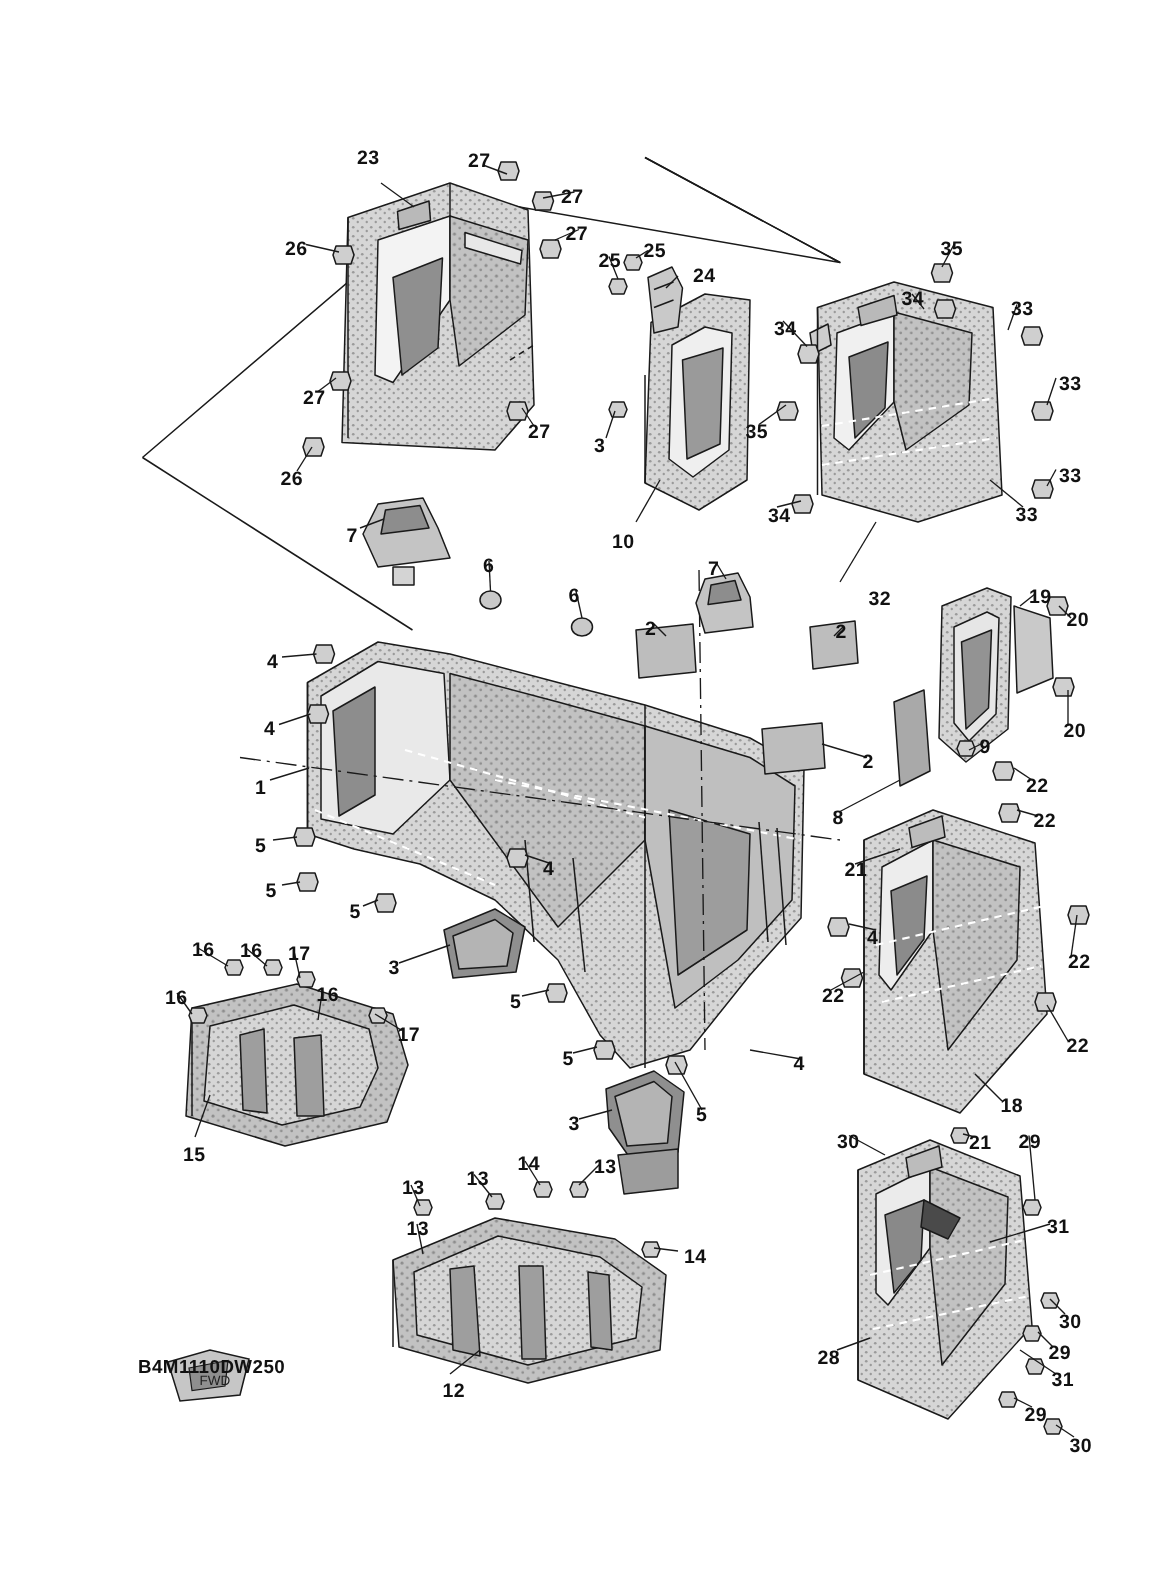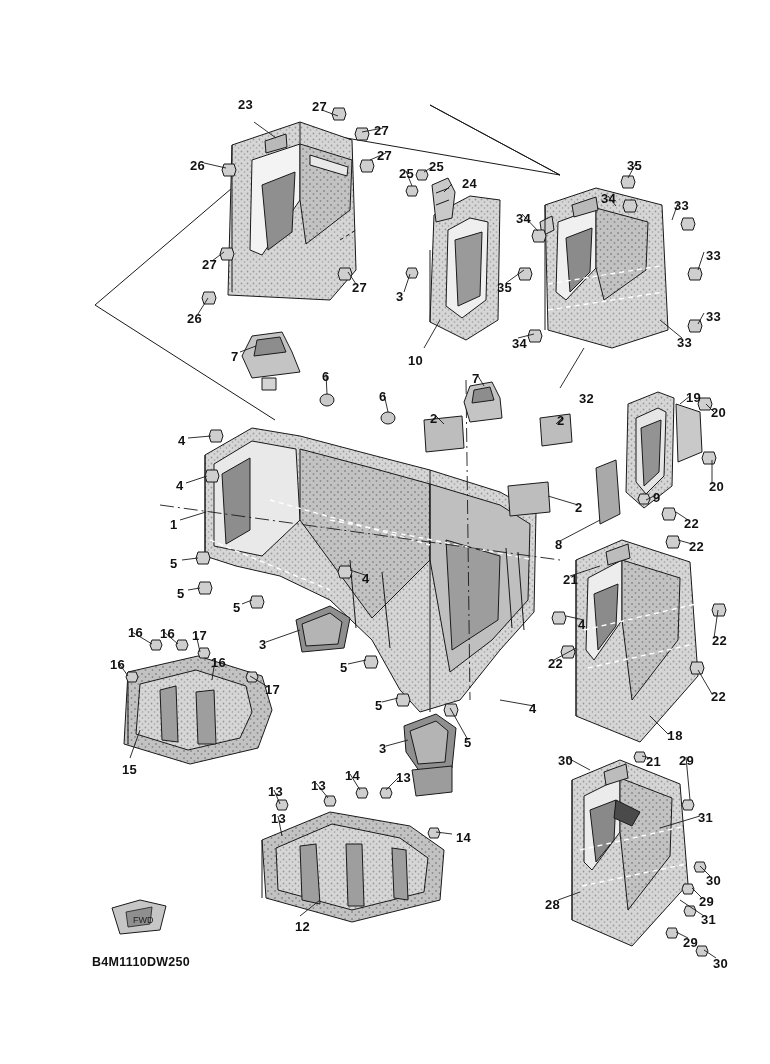--- a/index.html
+++ b/index.html
@@ -294,21 +294,21 @@
     </g>
 
     <g>
       <path d="M112 908 L140 900 L166 906 L160 930 L120 934 Z" fill="#c6c6c6" stroke="#1a1a1a" stroke-width="1"></path>
       <path d="M126 912 L152 907 L150 924 L128 927 Z" fill="#8f8f8f" stroke="#1a1a1a" stroke-width="0.8"></path>
     </g>
   </svg>
 
   <div class="fwd-label" style="left:133px;top:915px;">FWD</div>
 
-  <div class="partcode" style="left:92px;top:955px;text-align:right;">B4M1110DW250</div>
+  <div class="partcode" style="left:92px;top:904px;text-align:right;">B4M1110DW250</div>
 
   <div id="callouts">
       <div class="callout" style="left: 312px; top: 100px;">27</div>
       <div class="callout" style="left: 238px; top: 98px;">23</div>
       <div class="callout" style="left: 374px; top: 124px;">27</div>
       <div class="callout" style="left: 377px; top: 149px;">27</div>
       <div class="callout" style="left: 190px; top: 159px;">26</div>
       <div class="callout" style="left: 399px; top: 167px;">25</div>
       <div class="callout" style="left: 429px; top: 160px;">25</div>
       <div class="callout" style="left: 450px; top: 177px; padding-left: 12px;">24</div>
@@ -357,21 +357,21 @@
       <div class="callout" style="left: 259px; top: 638px;">3</div>
       <div class="callout" style="left: 110px; top: 658px;">16</div>
       <div class="callout" style="left: 211px; top: 656px;">16</div>
       <div class="callout" style="left: 548px; top: 657px;">22</div>
       <div class="callout" style="left: 711px; top: 690px;">22</div>
       <div class="callout" style="left: 265px; top: 683px;">17</div>
       <div class="callout" style="left: 340px; top: 661px;">5</div>
       <div class="callout" style="left: 375px; top: 699px;">5</div>
       <div class="callout" style="left: 529px; top: 702px;">4</div>
       <div class="callout" style="left: 464px; top: 736px;">5</div>
-      <div class="callout" style="left: 667px; top: 730px; font-family: Liberation Mono, monospace;">18</div>
+      <div class="callout" style="left: 667px; top: 730px;">18</div>
       <div class="callout" style="left: 379px; top: 742px;">3</div>
       <div class="callout" style="left: 558px; top: 754px;">30</div>
       <div class="callout" style="left: 646px; top: 755px;">21</div>
       <div class="callout" style="left: 679px; top: 754px;">29</div>
       <div class="callout" style="left: 122px; top: 763px;">15</div>
       <div class="callout" style="left: 268px; top: 785px;">13</div>
       <div class="callout" style="left: 311px; top: 779px;">13</div>
       <div class="callout" style="left: 345px; top: 769px;">14</div>
       <div class="callout" style="left: 396px; top: 771px;">13</div>
       <div class="callout" style="left: 698px; top: 811px;">31</div>

